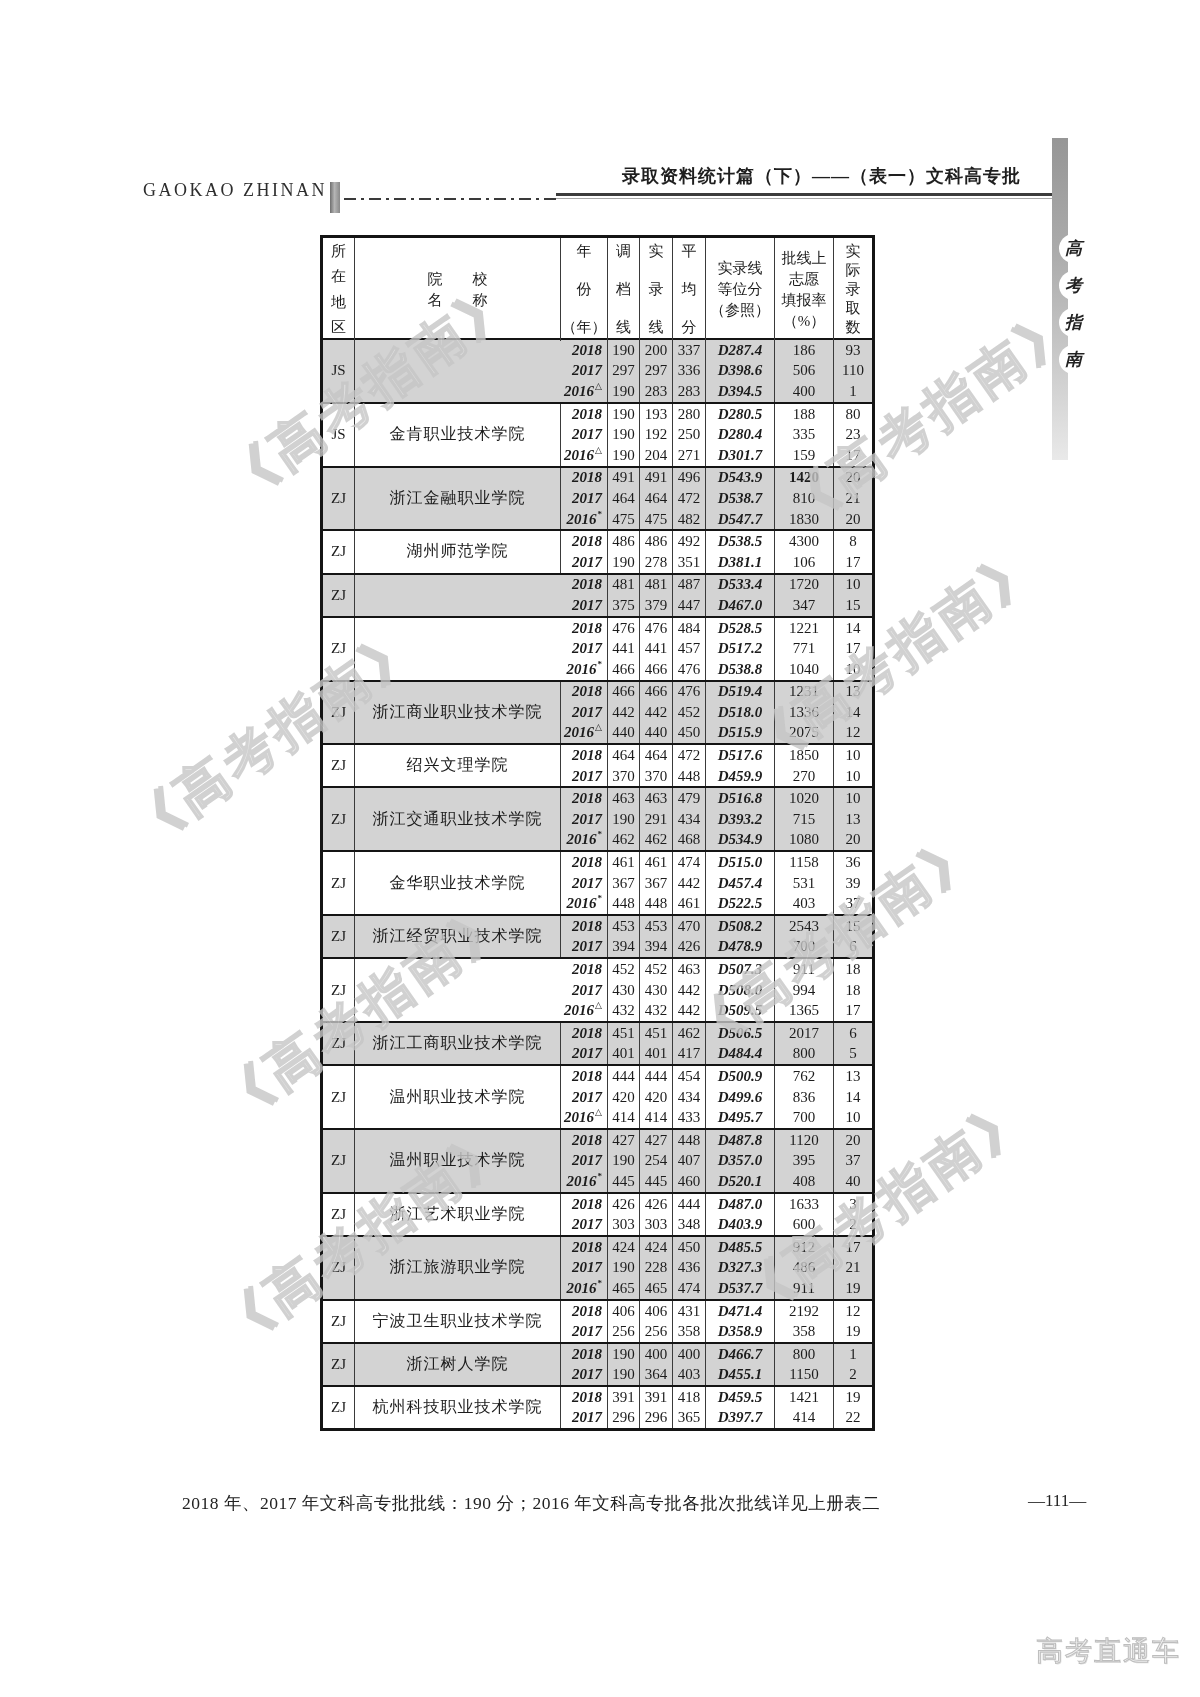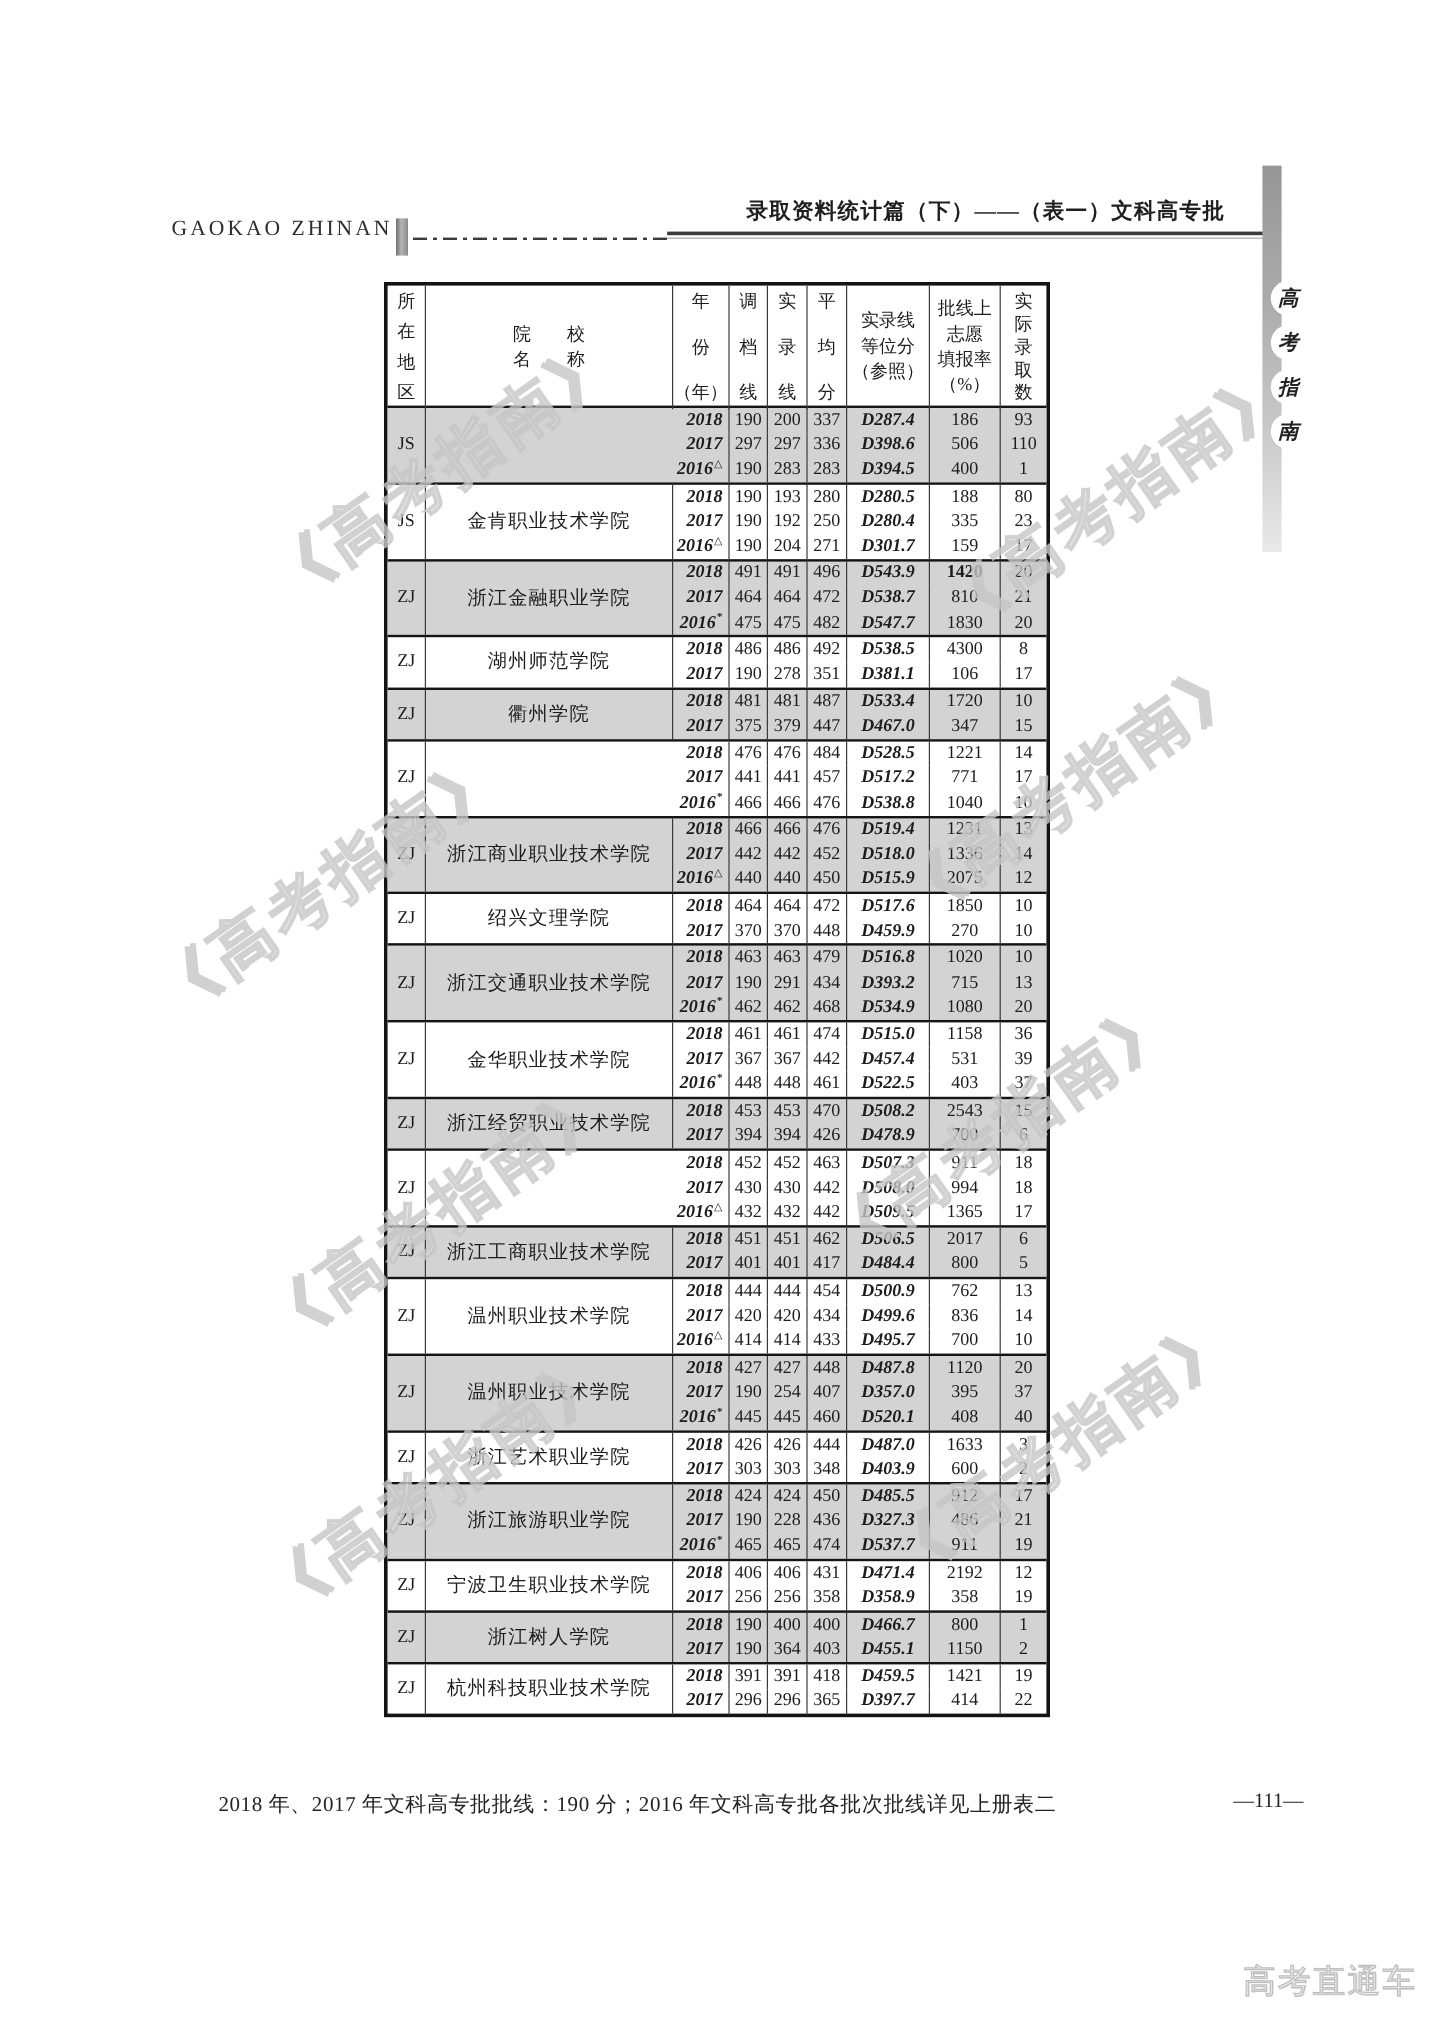--- a/index.html
+++ b/index.html
@@ -212,21 +212,20 @@
       <div class="cell year-cell" style="grid-area: 2 / 3;">2017</div>
       <div class="cell" style="grid-area: 2 / 4;">190</div>
       <div class="cell" style="grid-area: 2 / 5;">278</div>
       <div class="cell" style="grid-area: 2 / 6;">351</div>
       <div class="cell d-cell" style="grid-area: 2 / 7;">D381.1</div>
       <div class="cell" style="grid-area: 2 / 8;">106</div>
       <div class="cell lastcol" style="grid-area: 2 / 9;">17</div>
     </div>
     <div class="group shaded">
       <div class="cell region-cell" style="grid-area: 1 / 1 / span 2;">ZJ</div>
-      <div class="cell college-cell" style="grid-area: 1 / 2 / span 2;">衢州学院</div>
       <div class="cell year-cell" style="grid-area: 1 / 3;">2018</div>
       <div class="cell" style="grid-area: 1 / 4;">481</div>
       <div class="cell" style="grid-area: 1 / 5;">481</div>
       <div class="cell" style="grid-area: 1 / 6;">487</div>
       <div class="cell d-cell" style="grid-area: 1 / 7;">D533.4</div>
       <div class="cell" style="grid-area: 1 / 8;">1720</div>
       <div class="cell lastcol" style="grid-area: 1 / 9;">10</div>
       <div class="cell year-cell" style="grid-area: 2 / 3;">2017</div>
       <div class="cell" style="grid-area: 2 / 4;">375</div>
       <div class="cell" style="grid-area: 2 / 5;">379</div>

